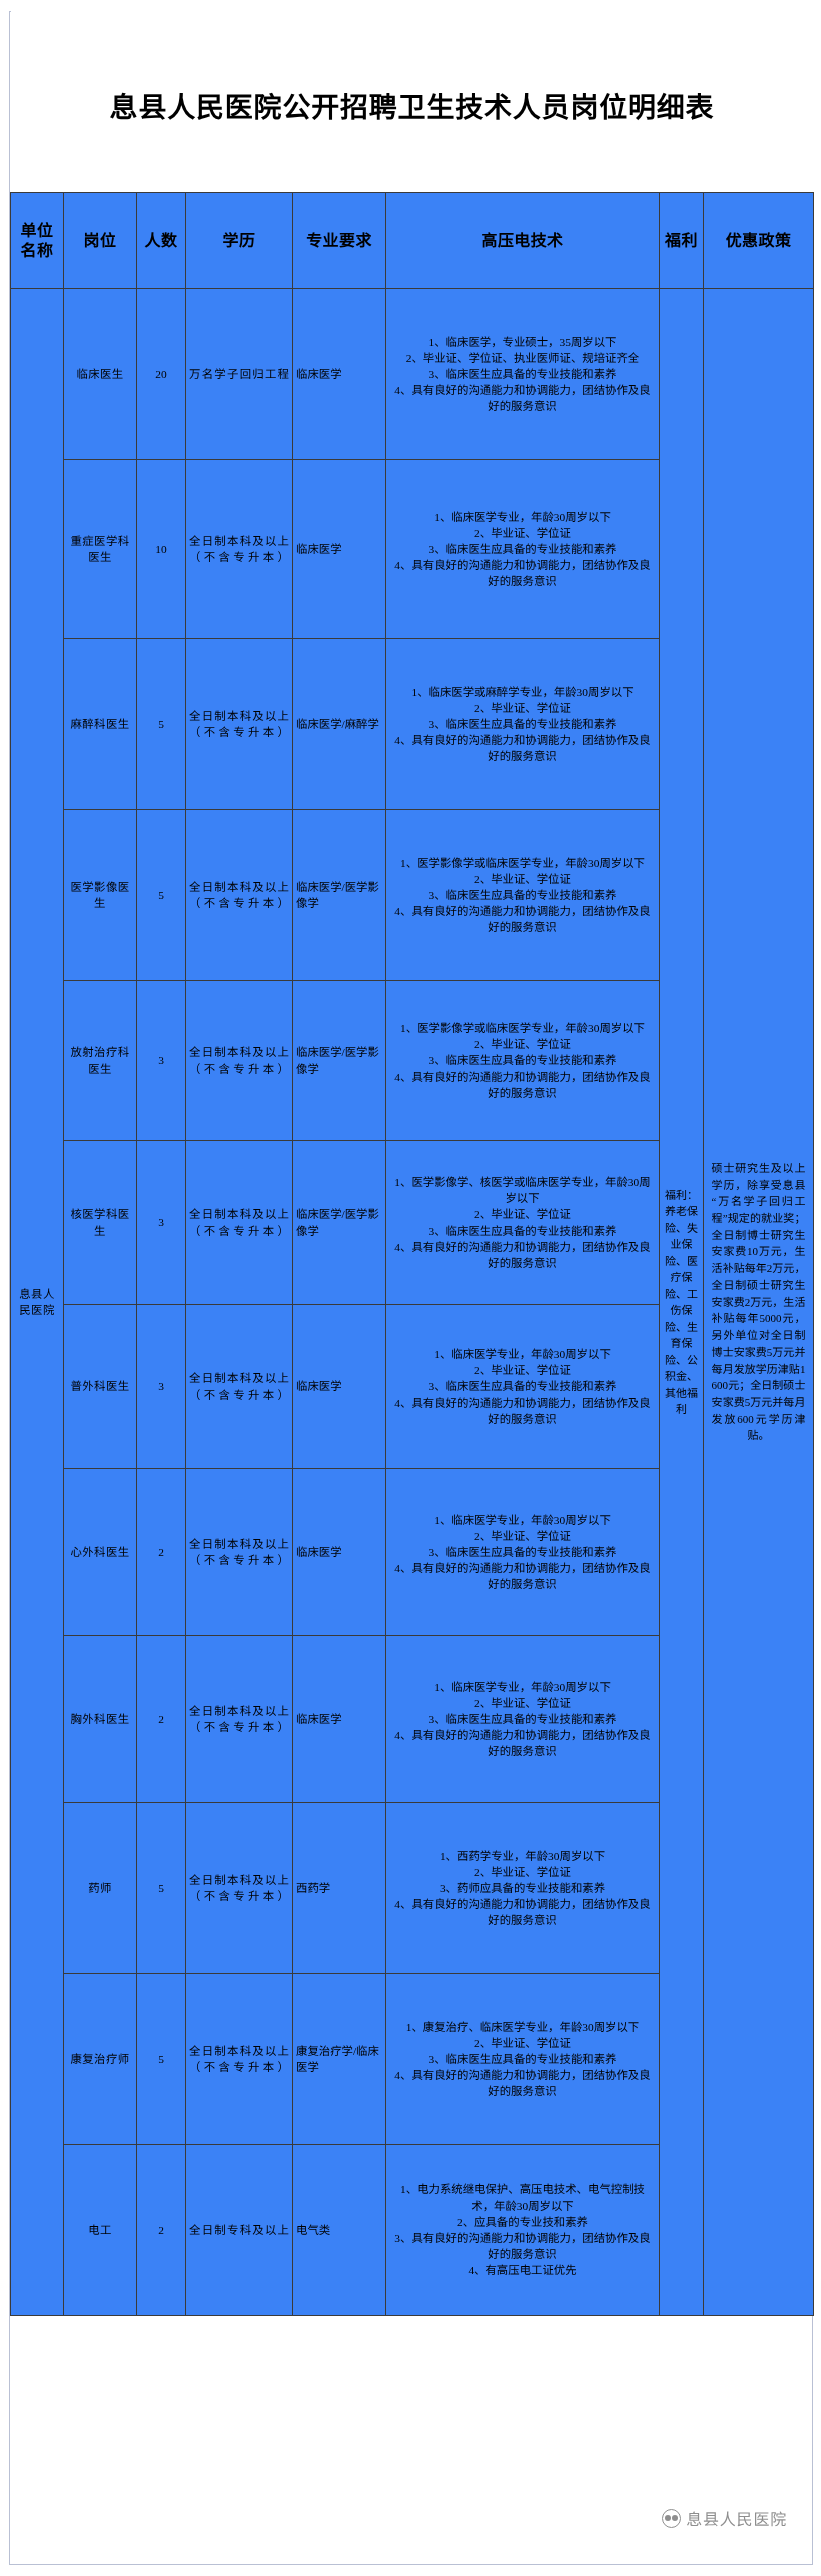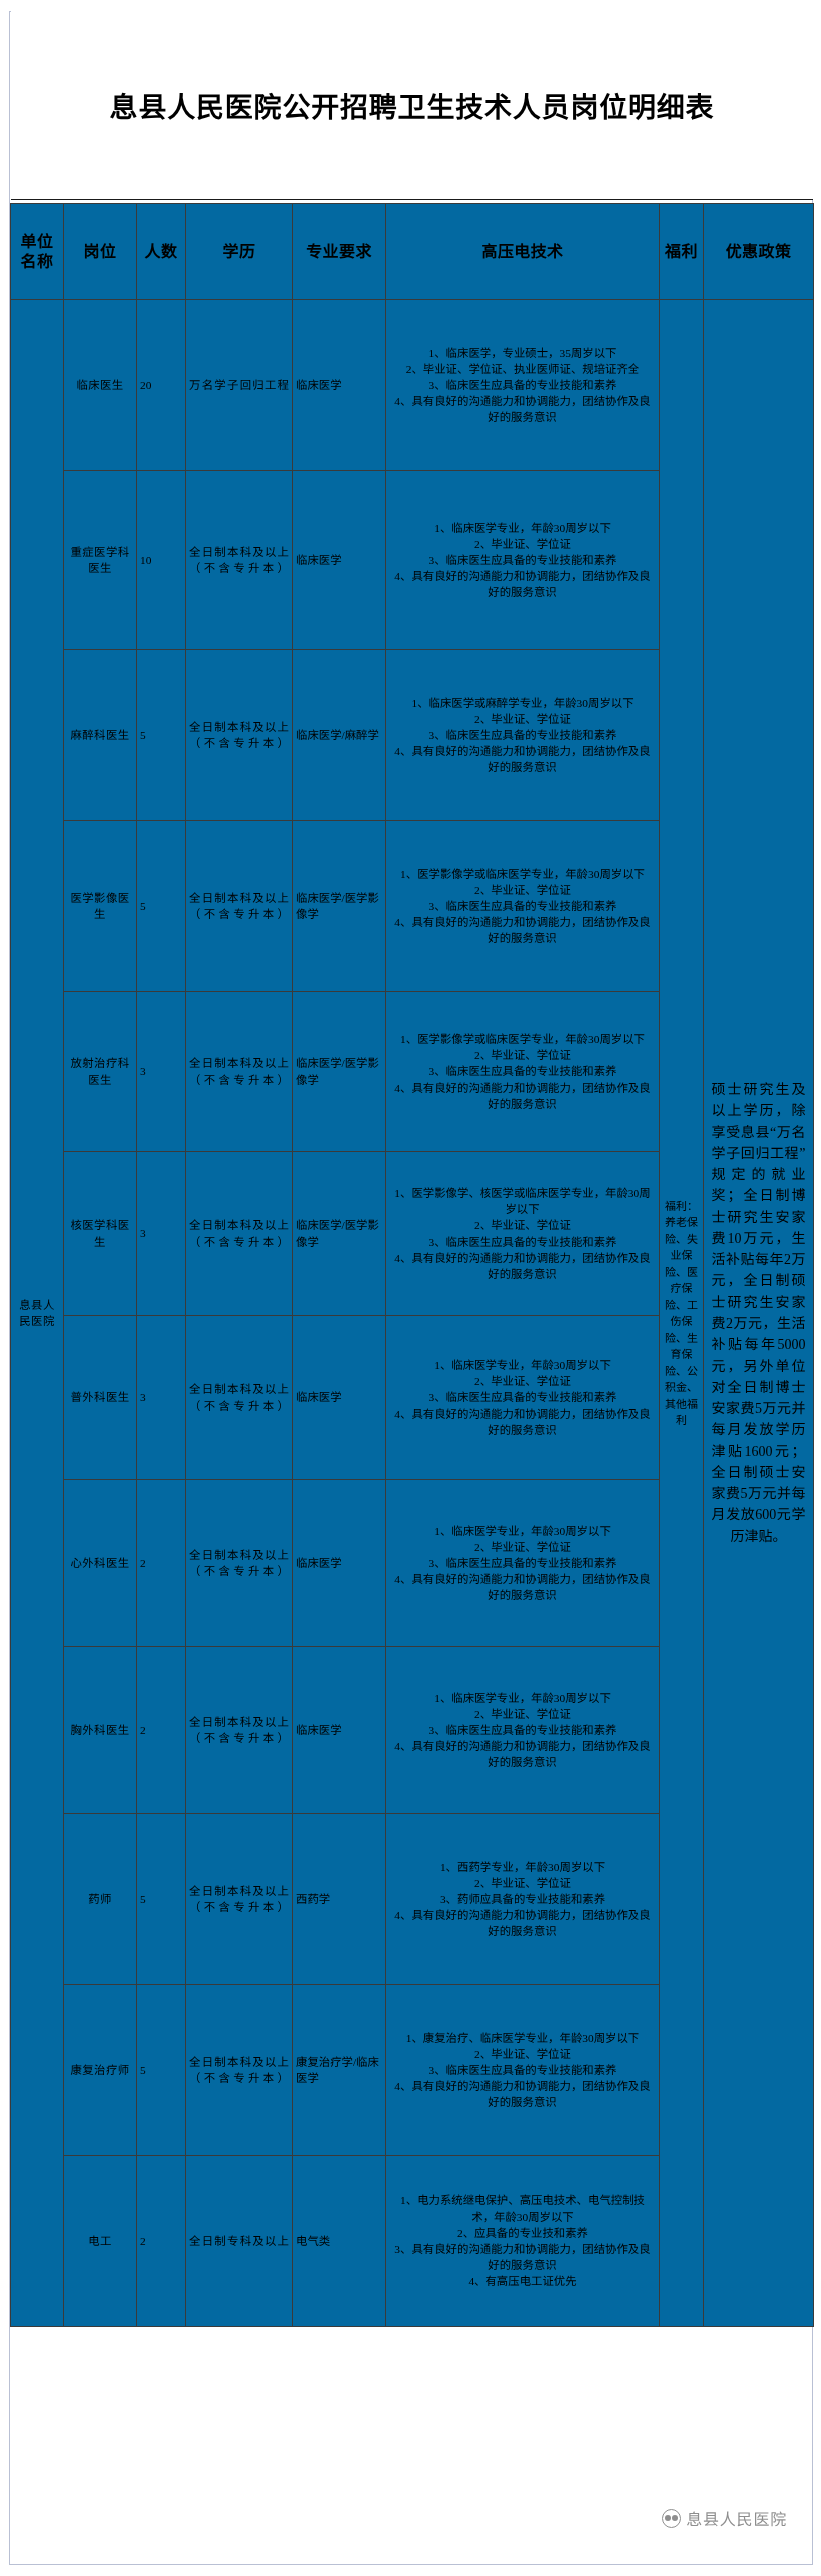--- a/index.html
+++ b/index.html
@@ -44,25 +44,25 @@
     font-size: 28px;
     letter-spacing: 0.8px;
     color: #000;
     white-space: nowrap;
     text-align: center;
   }
   
   table.grid {
     position: absolute;
     left: 10px;
-    top: 203px;
+    top: 192px;
     width: 802px;
     border-collapse: collapse;
     table-layout: fixed;
-    background: #0369a1;
+    background: #3b82f6;
   }
   table.grid td, table.grid th {
     border: 0.8px solid #3a3a3a;
     padding: 1.5px 3px;
     vertical-align: middle;
     font-size: 11.4px;
     line-height: 1.42;
     color: #000;
     font-weight: normal;
   }
@@ -93,21 +93,21 @@
     word-break: break-all;
     padding: 0 4.6px;
   }
   td.post-cell {
     text-align: center;
     font-size: 13px;
     line-height: 1.42;
     letter-spacing: 0.4px;
   }
   td.num-cell {
-    text-align: left;
+    text-align: center;
     font-size: 13px;
     font-family: "Liberation Serif", "DejaVu Serif", serif;
     margin-left: 33px;
   }
   td.edu-cell {
     text-align: justify;
     text-align-last: justify;
     font-size: 13px;
     line-height: 1.48;
     padding: 0 2.3px;
@@ -132,21 +132,21 @@
   }
   .ben-text {
     font-size: 11px;
     line-height: 1.5;
     letter-spacing: 0px;
     word-break: break-all;
     text-align: center;
     padding: 0 0.8px;
   }
   .policy-text {
-    font-size: 14px;
+    font-size: 11px;
     line-height: 1.52;
     text-align: justify;
     text-align-last: center;
     word-break: break-all;
     padding: 0 4.6px;
   }
   
   .watermark {
     position: absolute;
     right: 35px;

